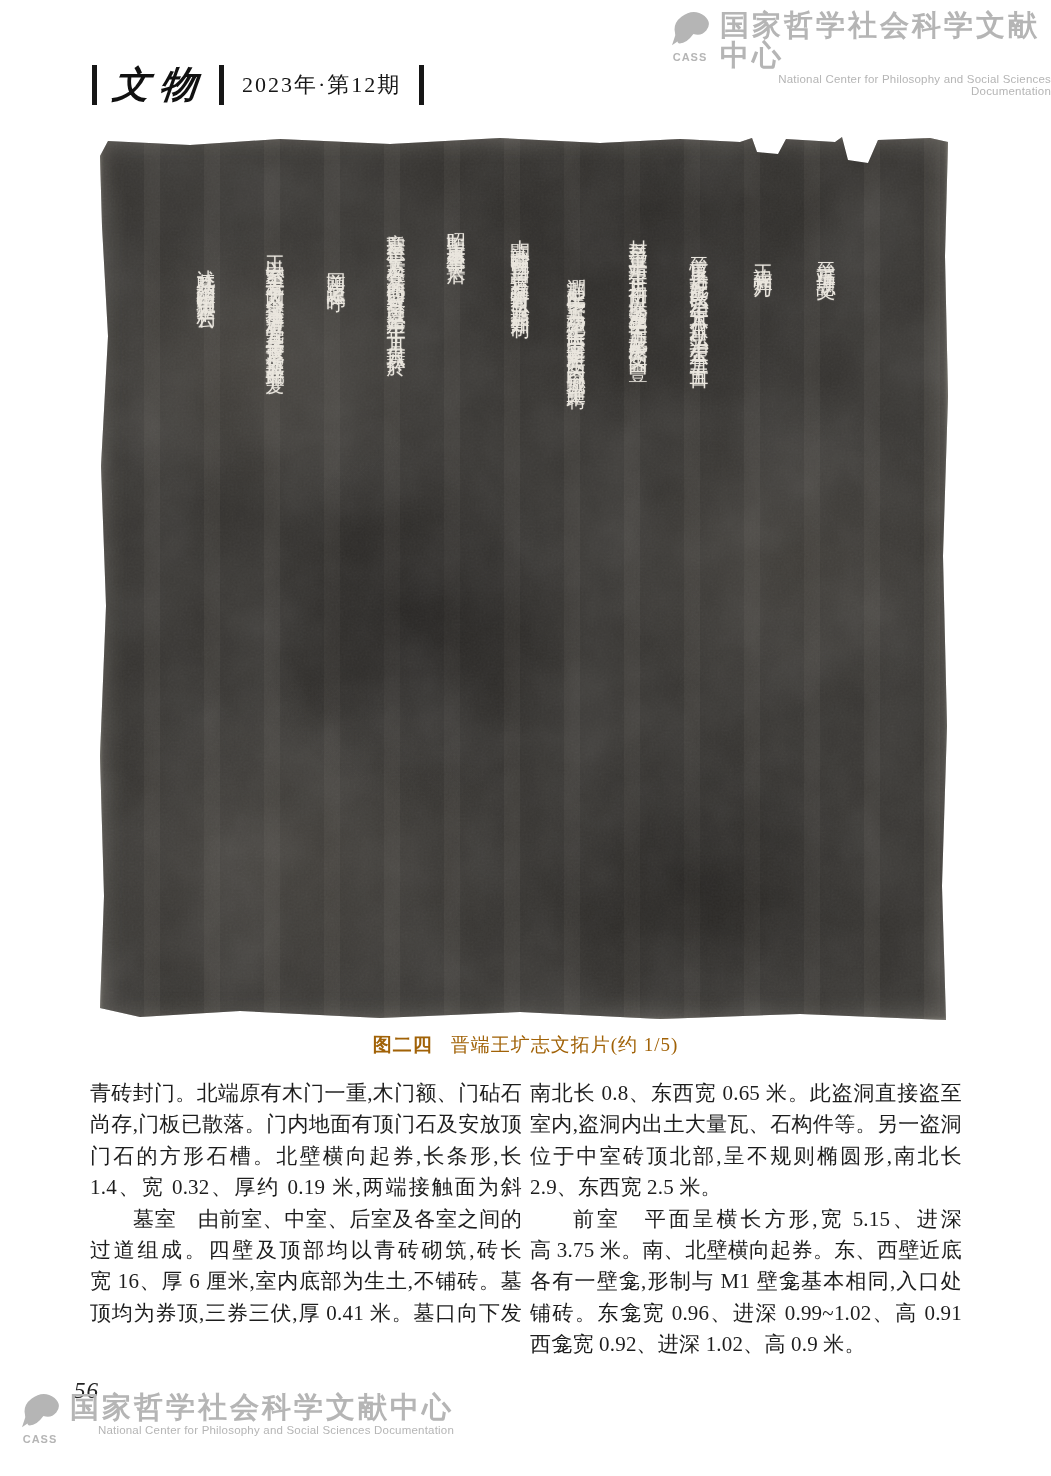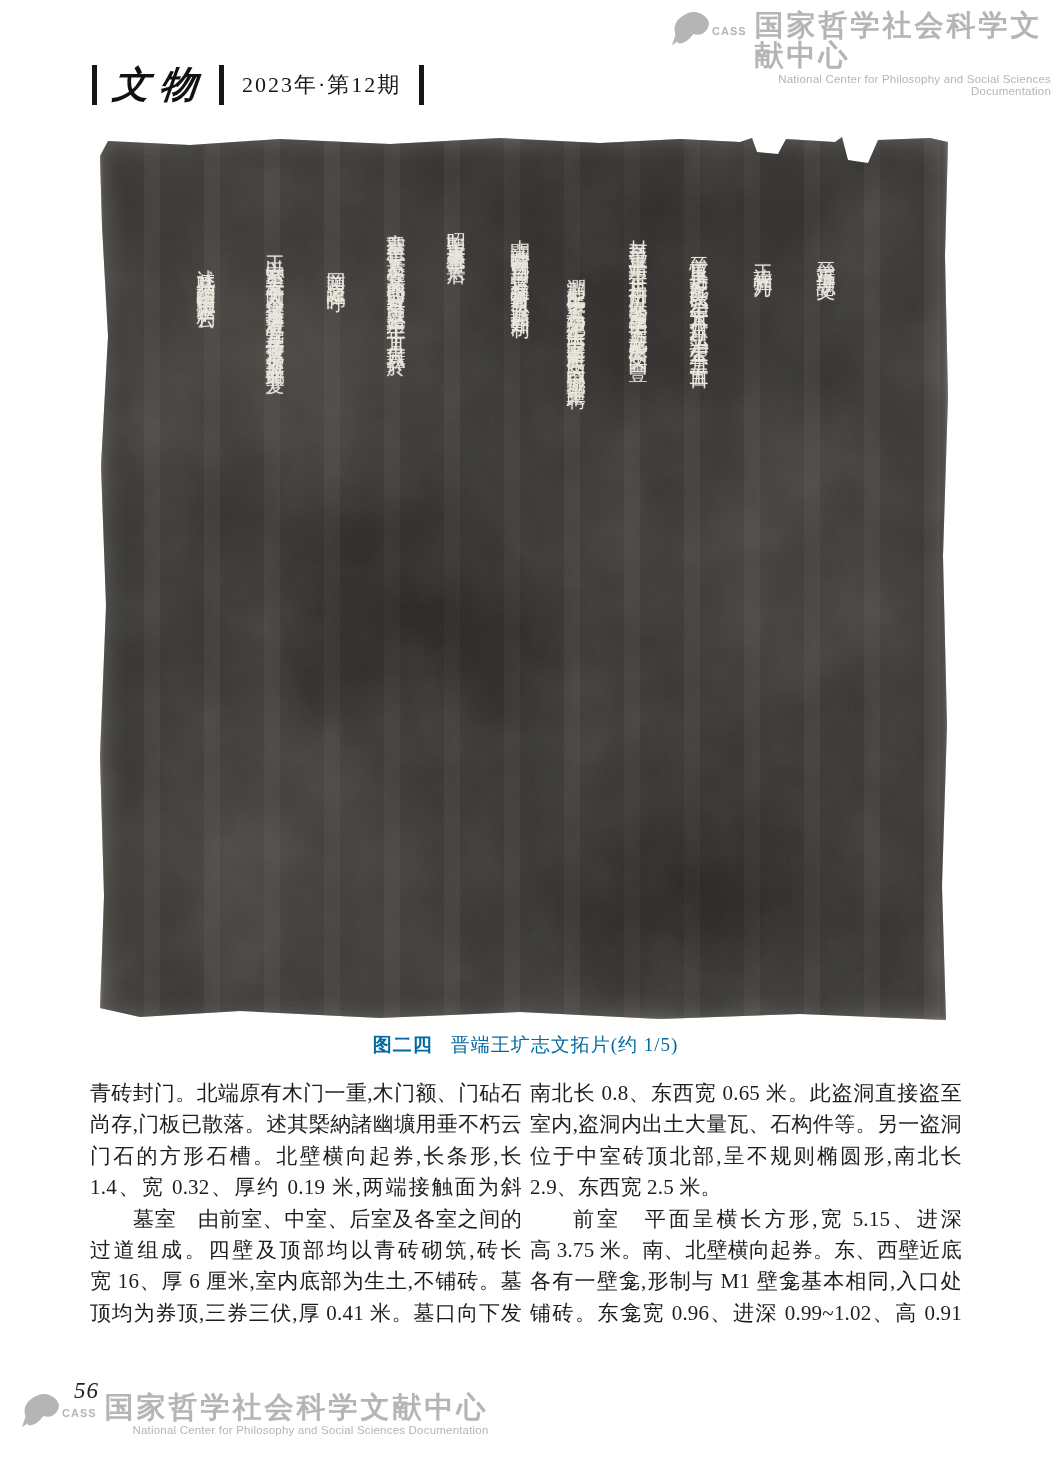--- a/index.html
+++ b/index.html
@@ -9,21 +9,21 @@
     position: relative;
     width: 1051px;
     height: 1476px;
     margin: 0 auto;
     background: #ffffff;
     overflow: hidden;
   }
 
   
   .cass-logo { position: absolute; display: flex; align-items: flex-start; }
-  .cass-logo .icon-wrap { display: flex; flex-direction: row; align-items: center; margin-right: 8px; }
+  .cass-logo .icon-wrap { display: flex; flex-direction: column; align-items: center; margin-right: 8px; }
   .cass-logo .cass-acronym {
     font-family: "Liberation Sans", sans-serif;
     font-weight: bold; font-size: 11px; letter-spacing: 1px;
     color: var(--logo-gray, #b5b5b5); margin-top: 1px;
   }
   .cass-logo .text-wrap { display: flex; flex-direction: column; }
   .cass-logo .cn {
     font-family: "Liberation Sans", sans-serif;
     font-weight: bold; font-size: 29px; letter-spacing: 3px;
     color: var(--logo-gray, #b5b5b5); line-height: 1.05;
@@ -78,21 +78,21 @@
     writing-mode: vertical-rl; text-orientation: upright;
     font-family: "Liberation Serif", "DejaVu Serif", serif;
     font-size: 19px; letter-spacing: 4px;
     color: rgba(234,230,222,0.90);
     text-shadow: 0 0 2px rgba(255,255,255,0.22);
   }
 
   
   .caption {
     position: absolute; top: 1032px; left: 0; width: 100%;
-    text-align: center; font-size: 19px; color: #0369a1; letter-spacing: 1px;
+    text-align: center; font-size: 19px; color: #a16207; letter-spacing: 1px;
   }
   .caption .cap-label { font-weight: bold; margin-right: 18px; }
 
   
   .body-col { position: absolute; top: 1078px; width: 432px; }
   .body-col.left { left: 90px; }
   .body-col.right { left: 530px; }
   .line {
     font-size: 21px; color: var(--text-color, #1d1d1d);
     height: 31.4px; line-height: 31.4px;
@@ -172,37 +172,38 @@
       </div>
     <div class="edgeglow"></div>
   </div>
 
   <div class="caption">
     <span class="cap-label">图二四</span><span>晋端王圹志文拓片(约 1/5)</span>
   </div>
 
   <div class="body-col left">
       <div class="line fill">青砖封门。北端原有木门一重,木门额、门砧石</div>
-      <div class="line fill">尚存,门板已散落。述其槩納諸幽壙用垂不朽云</div>
+      <div class="line fill">尚存,门板已散落。门内地面有顶门石及安放顶</div>
       <div class="line fill">门石的方形石槽。北壁横向起券,长条形,长</div>
       <div class="line fill">1.4、宽 0.32、厚约 0.19 米,两端接触面为斜面。</div>
       <div class="line fill indent">墓室　由前室、中室、后室及各室之间的</div>
       <div class="line fill">过道组成。四壁及顶部均以青砖砌筑,砖长 33、</div>
       <div class="line fill">宽 16、厚 6 厘米,室内底部为生土,不铺砖。墓</div>
       <div class="line fill">顶均为券顶,三券三伏,厚 0.41 米。墓口向下发</div>
     </div>
   <div class="body-col right">
       <div class="line fill">南北长 0.8、东西宽 0.65 米。此盗洞直接盗至墓</div>
       <div class="line fill">室内,盗洞内出土大量瓦、石构件等。另一盗洞</div>
       <div class="line fill">位于中室砖顶北部,呈不规则椭圆形,南北长</div>
       <div class="line">2.9、东西宽 2.5 米。</div>
       <div class="line fill indent">前室　平面呈横长方形,宽 5.15、进深 4.2、</div>
       <div class="line fill">高 3.75 米。南、北壁横向起券。东、西壁近底部</div>
       <div class="line fill">各有一壁龛,形制与 M1 壁龛基本相同,入口处</div>
       <div class="line fill">铺砖。东龛宽 0.96、进深 0.99~1.02、高 0.91 米,</div>
+      <div class="line">西龛宽 0.92、进深 1.02、高 0.9 米。</div>
     </div>
 
   <div class="page-number">56</div>
 
   <div class="cass-logo cass-bottom">
     <div class="icon-wrap">
       <span>
         <svg width="44" height="36" viewBox="0 0 50 42" aria-hidden="true">
           <path d="M10 34 Q2 18 15 8 Q29 -3 42 7 Q51 15 44 24 Q38 31 29 28 Q21 39 13 39 Q10 39 10 34 Z" fill="#b5b5b5"></path>
           <path d="M4 41 L16 33 Q11 31 9 26 Z" fill="#b5b5b5"></path>

